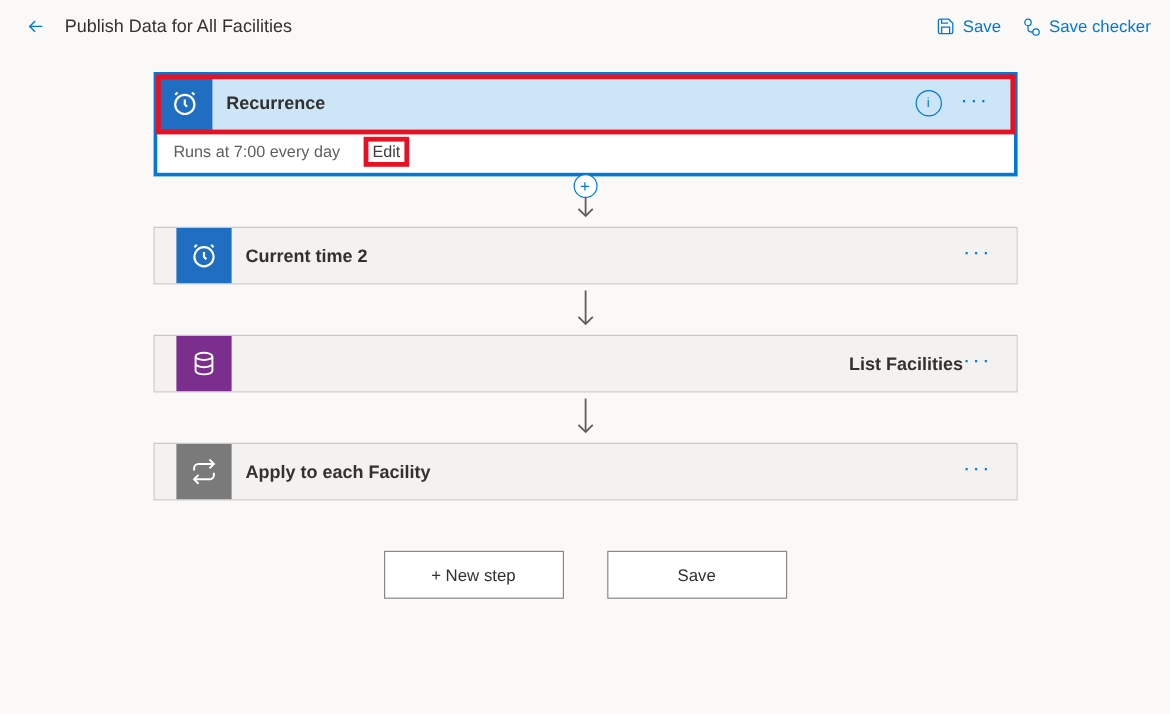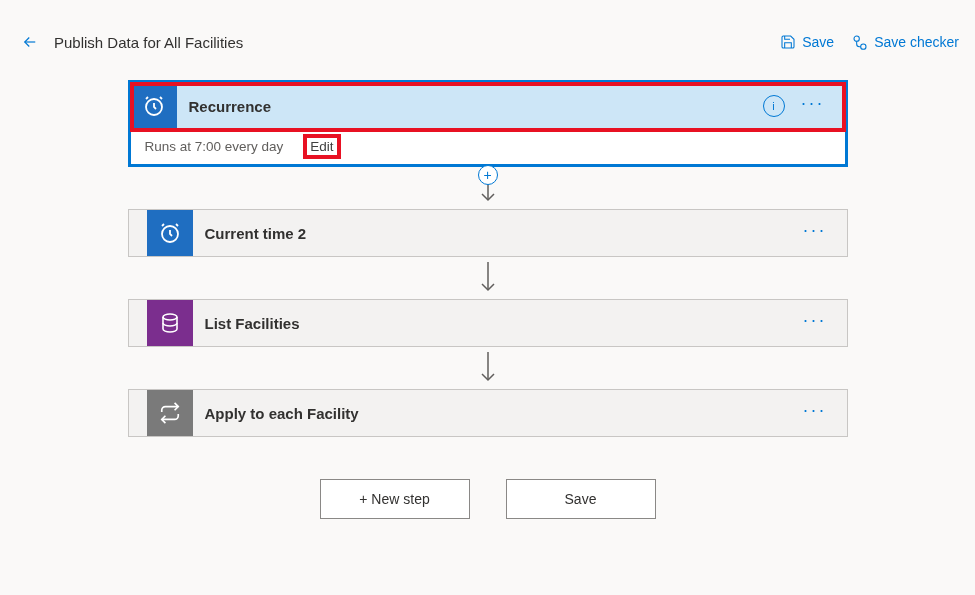--- a/index.html
+++ b/index.html
@@ -4,21 +4,20 @@
   <style>
     * { box-sizing: border-box; margin: 0; padding: 0; font-family: "Segoe UI", sans-serif; }
     body { background: #faf9f8; width: 975px; height: 595px; overflow: hidden; position: relative; }
     
     .topbar {
       height: 44px;
       display: flex;
       align-items: center;
       padding: 0 16px;
       background: #faf9f8;
-      margin-top: 20px;
     }
     .back-btn { width: 28px; height: 28px; display: flex; align-items: center; justify-content: center; color: #0078d4; cursor: pointer; }
     .page-title { font-size: 15px; color: #323130; margin-left: 10px; font-weight: 400; }
     .top-spacer { flex: 1; }
     .top-action { display: flex; align-items: center; gap: 6px; color: #0078d4; font-size: 14px; cursor: pointer; margin-left: 18px; }
     .top-action svg { width: 16px; height: 16px; }
     
     .canvas { display: flex; flex-direction: column; align-items: center; padding-top: 16px; }
     
     .card-wrap { width: 720px; display: flex; flex-direction: column; align-items: center; }
@@ -39,21 +38,21 @@
     .hl-red-header { position: absolute; top: -1px; left: -1px; right: -1px; height: 50px; border: 4px solid #e81123; pointer-events: none; }
     .recurrence-body { padding: 10px 14px; font-size: 13.5px; color: #605e5c; display: flex; align-items: center; gap: 20px; }
     .edit-link { color: #404040; cursor: pointer; padding: 0 3px; }
     .hl-red-edit { border: 4px solid #e81123; padding: 1px 3px; margin: -5px 0; }
     
     
     .step-card .card-header { background: #f3f2f1; border: 0; padding-left: 18px; }
     .step-card { border: 1px solid #c8c6c4; }
     .ct2-header { background: #cde6f7; }
     .ct2-icon { background: #1f6ec1; }
-    .lf-header { background: #eadcec; }
+    .lf-header { background: #eadcec; text-align: right; }
     .lf-icon { background: #7b2e8e; }
     .apply-header { background: #e6e6e6; }
     .apply-icon { background: #7a7a7a; }
 
     .arrow-down { height: 42px; display: flex; justify-content: center; align-items: center; }
     .arrow-down svg { width: 20px; height: 36px; color: #605e5c; }
     .plus-on-arrow { position: relative; }
     .plus-circle { position: absolute; top: -2px; left: 50%; transform: translateX(-50%); width: 20px; height: 20px; border: 1.5px solid #0078d4; border-radius: 50%; background: #fff; display: flex; align-items: center; justify-content: center; color: #0078d4; font-size: 14px; line-height: 1; cursor: pointer; }
     
     .bottom-btns { display: flex; gap: 36px; margin-top: 42px; }

